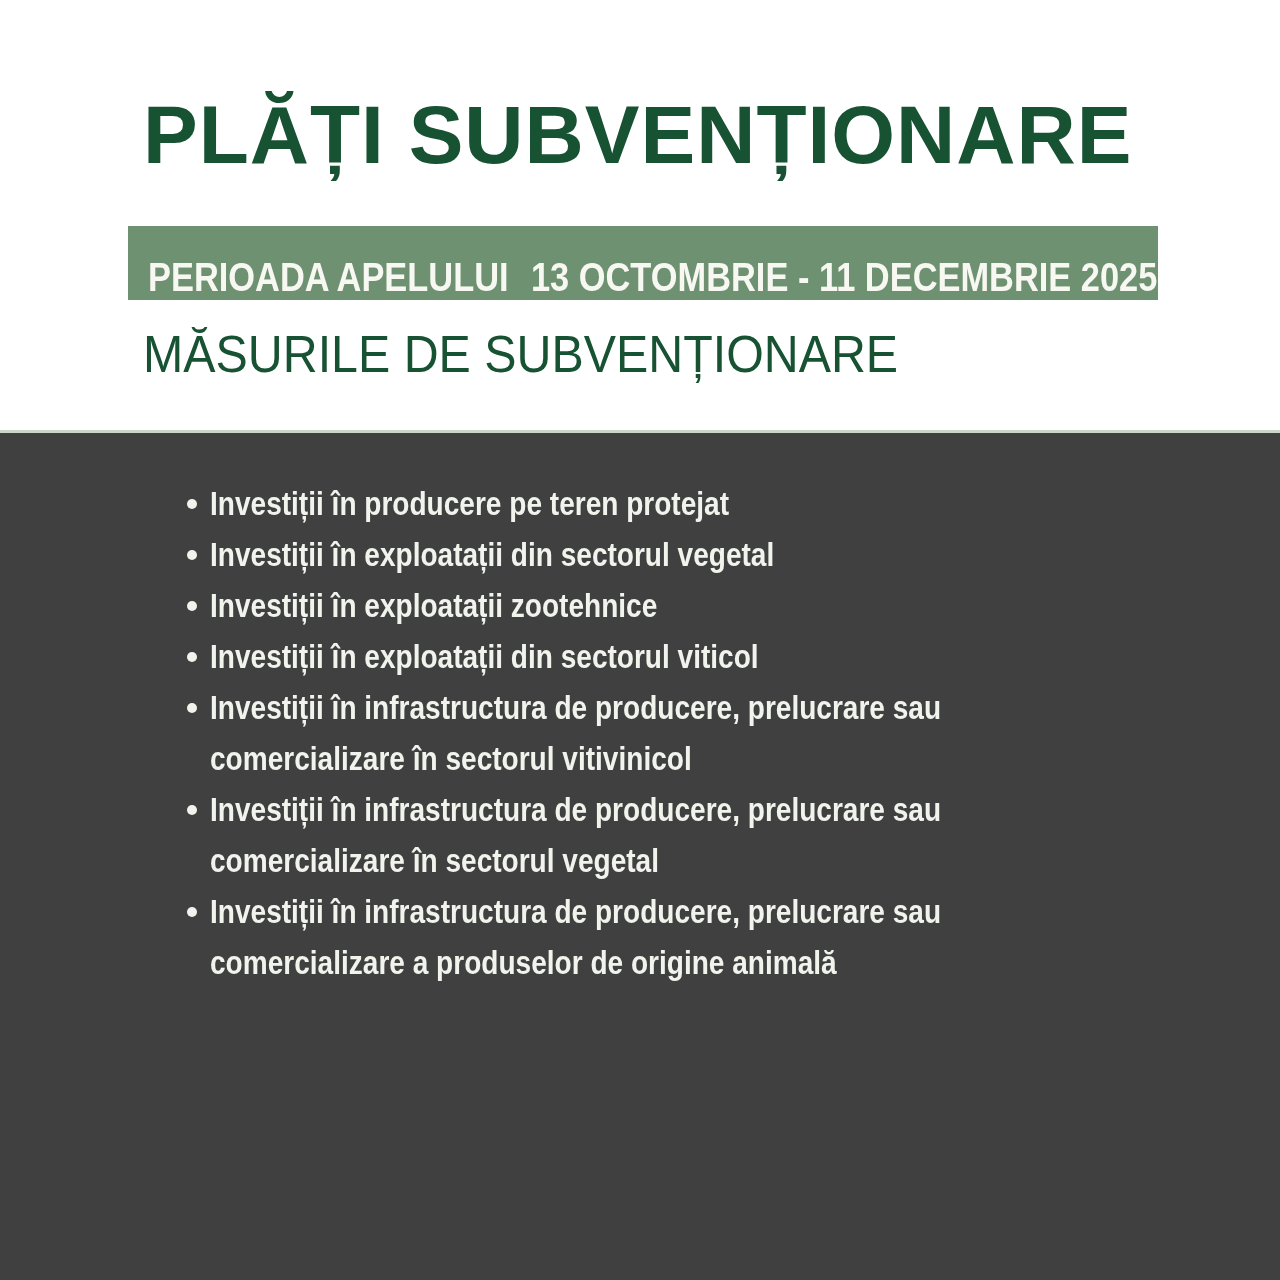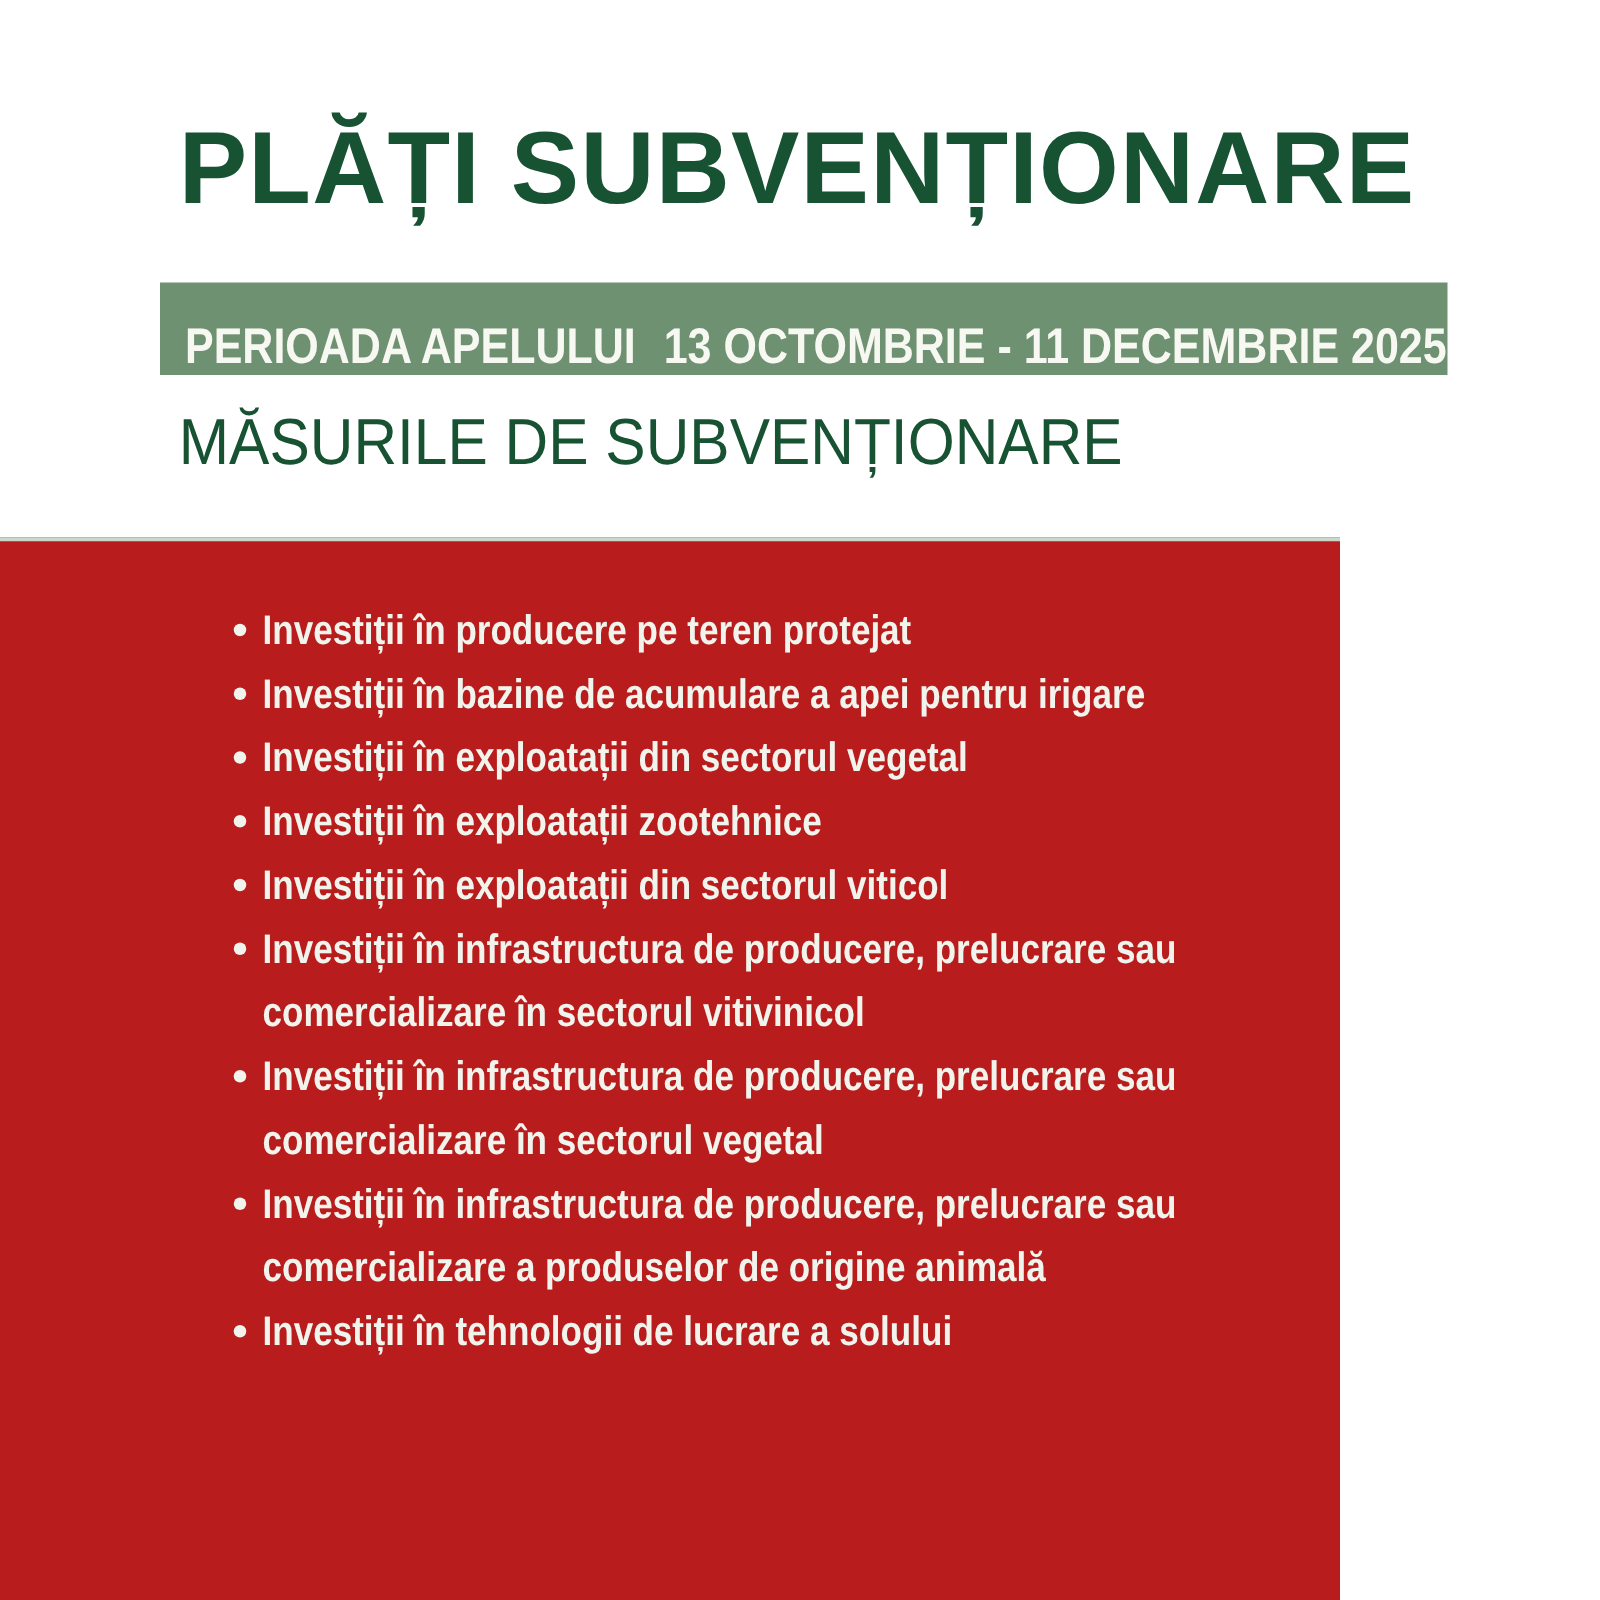--- a/index.html
+++ b/index.html
@@ -55,22 +55,22 @@
     color: #175233;
     white-space: nowrap;
     transform: scaleX(0.93);
     transform-origin: left top;
   }
 
   
   .measures-section {
     position: absolute;
     left: 0; top: 430px;
-    width: 1072px; height: 850px;
-    background: #b91c1c;
+    width: 1280px; height: 850px;
+    background: #404040;
     border-top: 3px solid #cbd7ca;
     box-sizing: border-box;
   }
   .measures-list {
     margin: 0;
     padding: 45px 0 0 187px;
     list-style: none;
   }
   .measures-list li {
     display: flex;
@@ -112,24 +112,20 @@
   <div class="subtitle">MĂSURILE DE SUBVENȚIONARE</div>
 
   <div class="measures-section">
     <ul class="measures-list">
       <li>
         <span class="bullet"></span>
         <span class="measure-text">Investiții în producere pe teren protejat</span>
       </li>
       <li>
         <span class="bullet"></span>
-        <span class="measure-text">Investiții în bazine de acumulare a apei pentru irigare</span>
-      </li>
-      <li>
-        <span class="bullet"></span>
         <span class="measure-text">Investiții în exploatații din sectorul vegetal</span>
       </li>
       <li>
         <span class="bullet"></span>
         <span class="measure-text">Investiții în exploatații zootehnice</span>
       </li>
       <li>
         <span class="bullet"></span>
         <span class="measure-text">Investiții în exploatații din sectorul viticol</span>
       </li>
@@ -141,20 +137,16 @@
       <li>
         <span class="bullet"></span>
         <span class="measure-text">Investiții în infrastructura de producere, prelucrare sau
 comercializare în sectorul vegetal</span>
       </li>
       <li>
         <span class="bullet"></span>
         <span class="measure-text">Investiții în infrastructura de producere, prelucrare sau
 comercializare a produselor de origine animală</span>
       </li>
-      <li>
-        <span class="bullet"></span>
-        <span class="measure-text">Investiții în tehnologii de lucrare a solului</span>
-      </li>
     </ul>
   </div>
 
 </div>
 
 </body></html>

